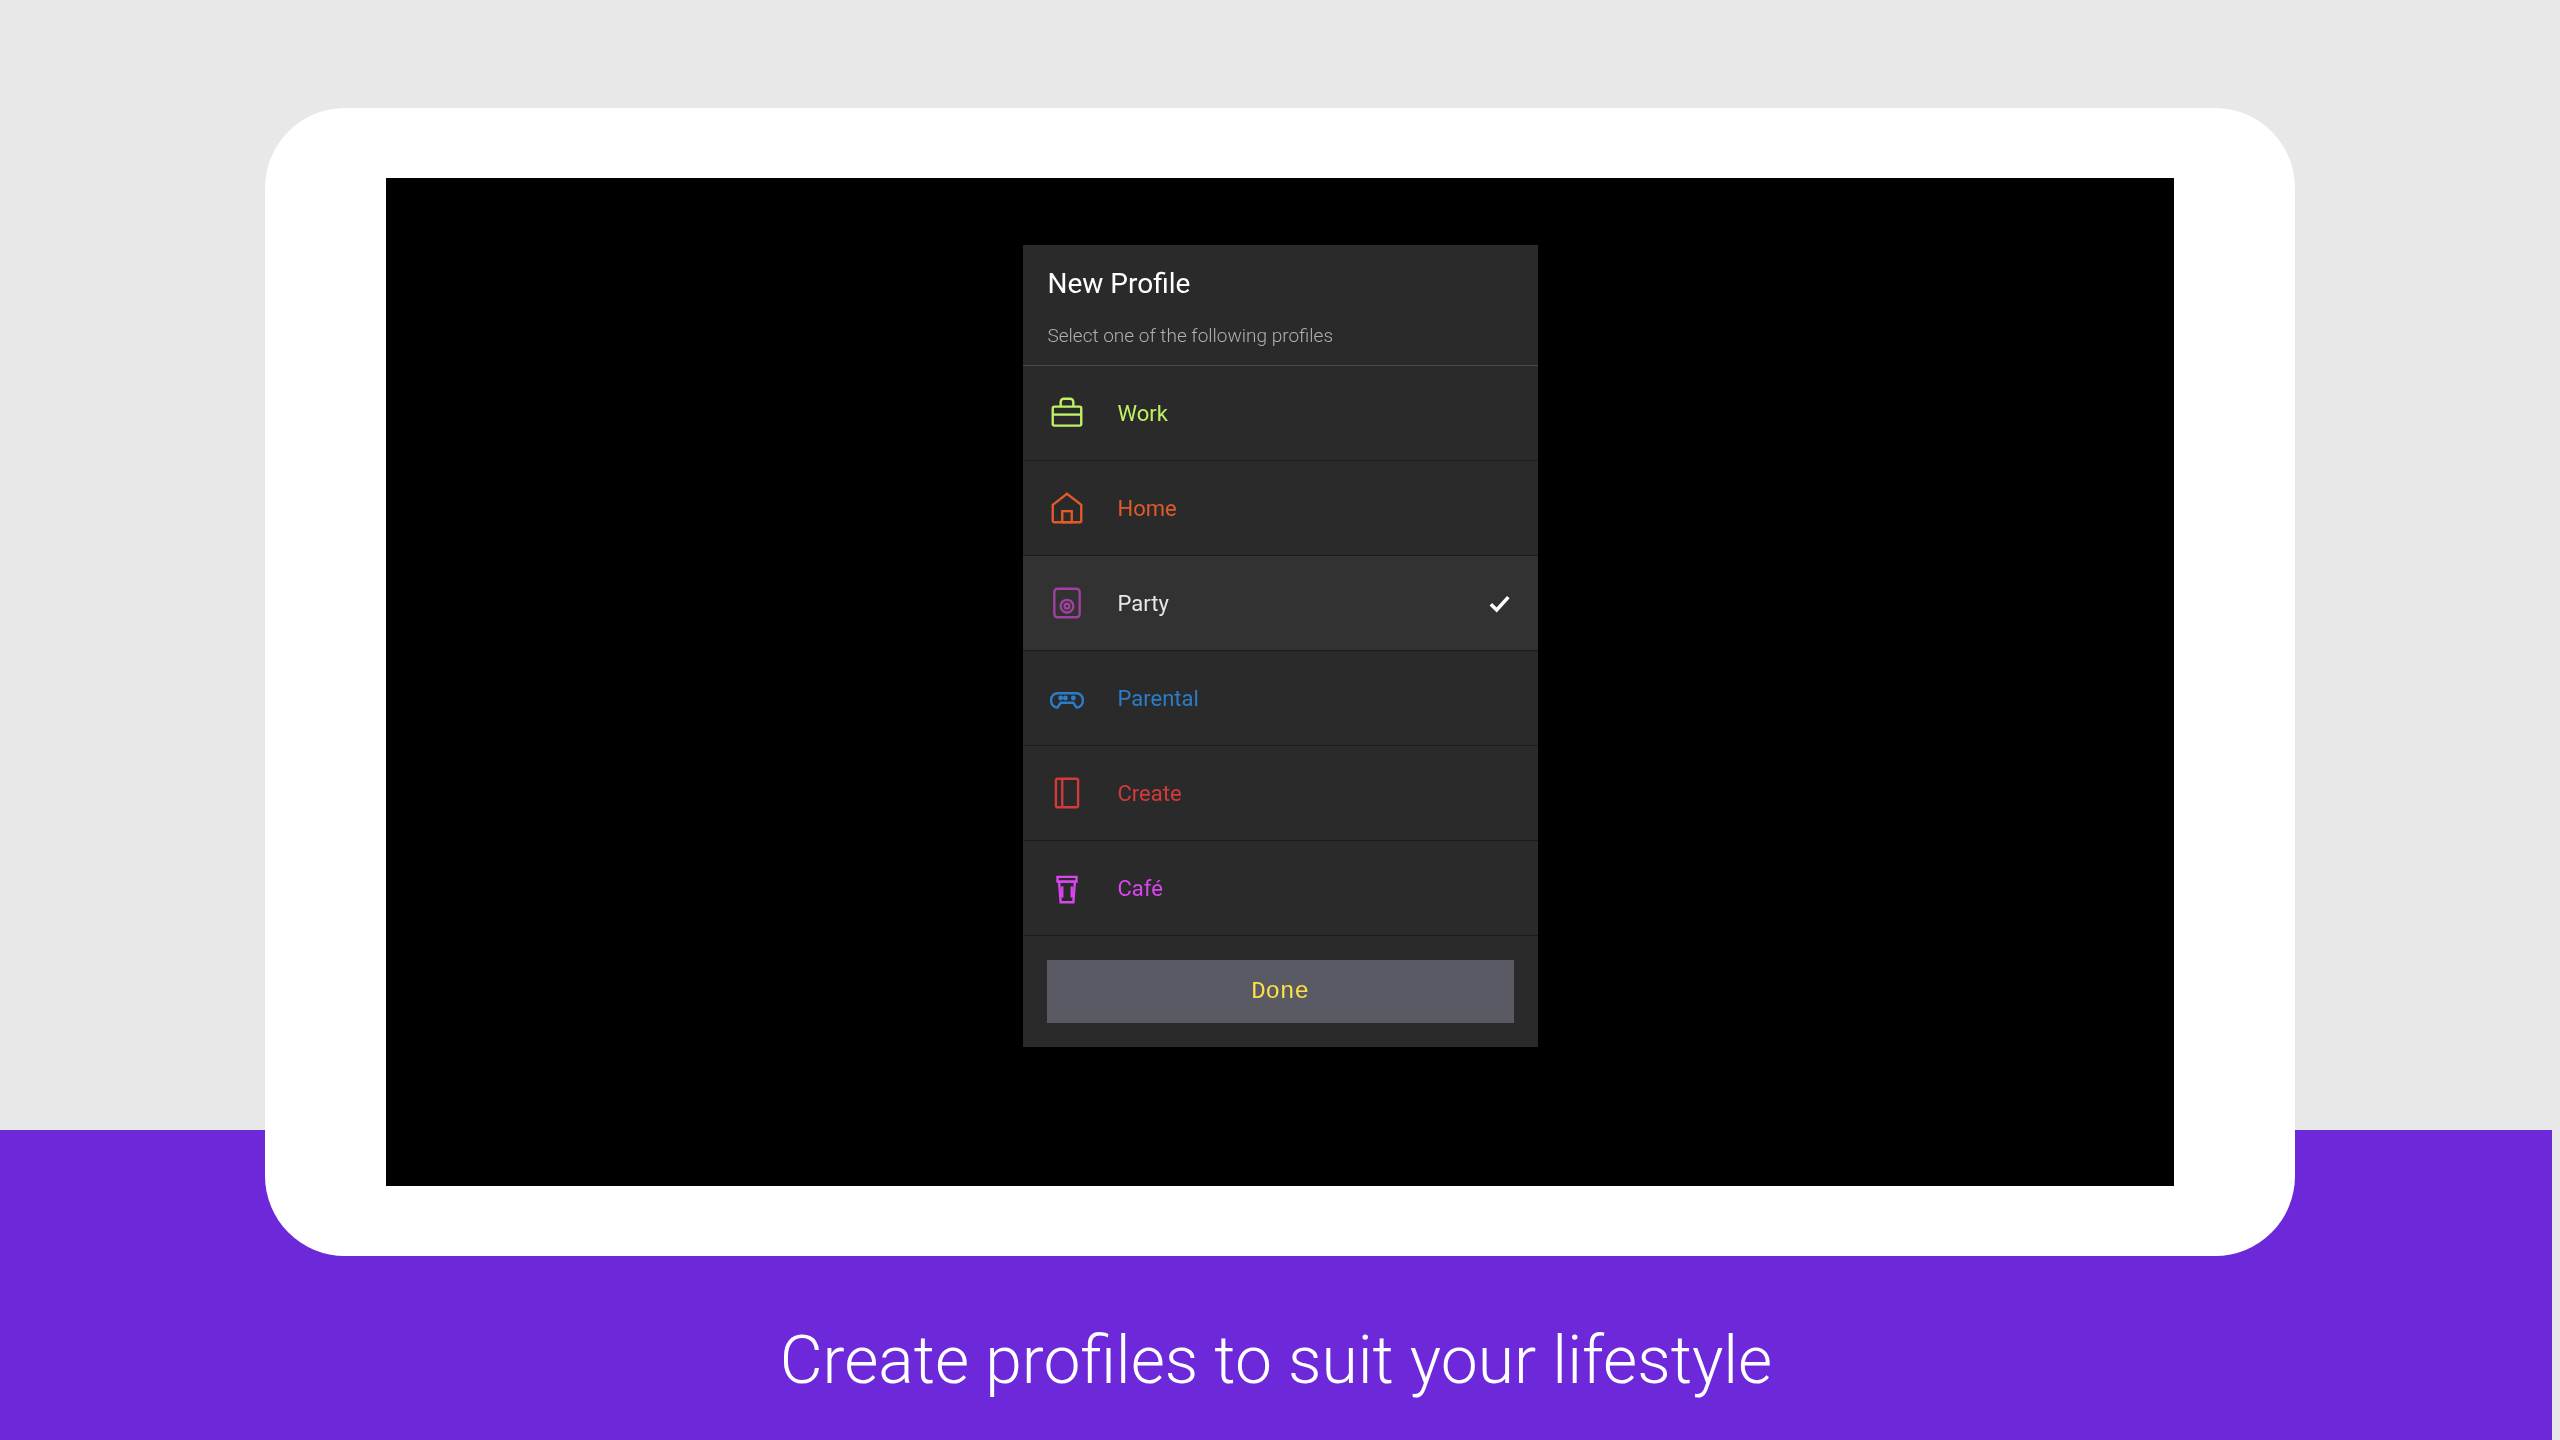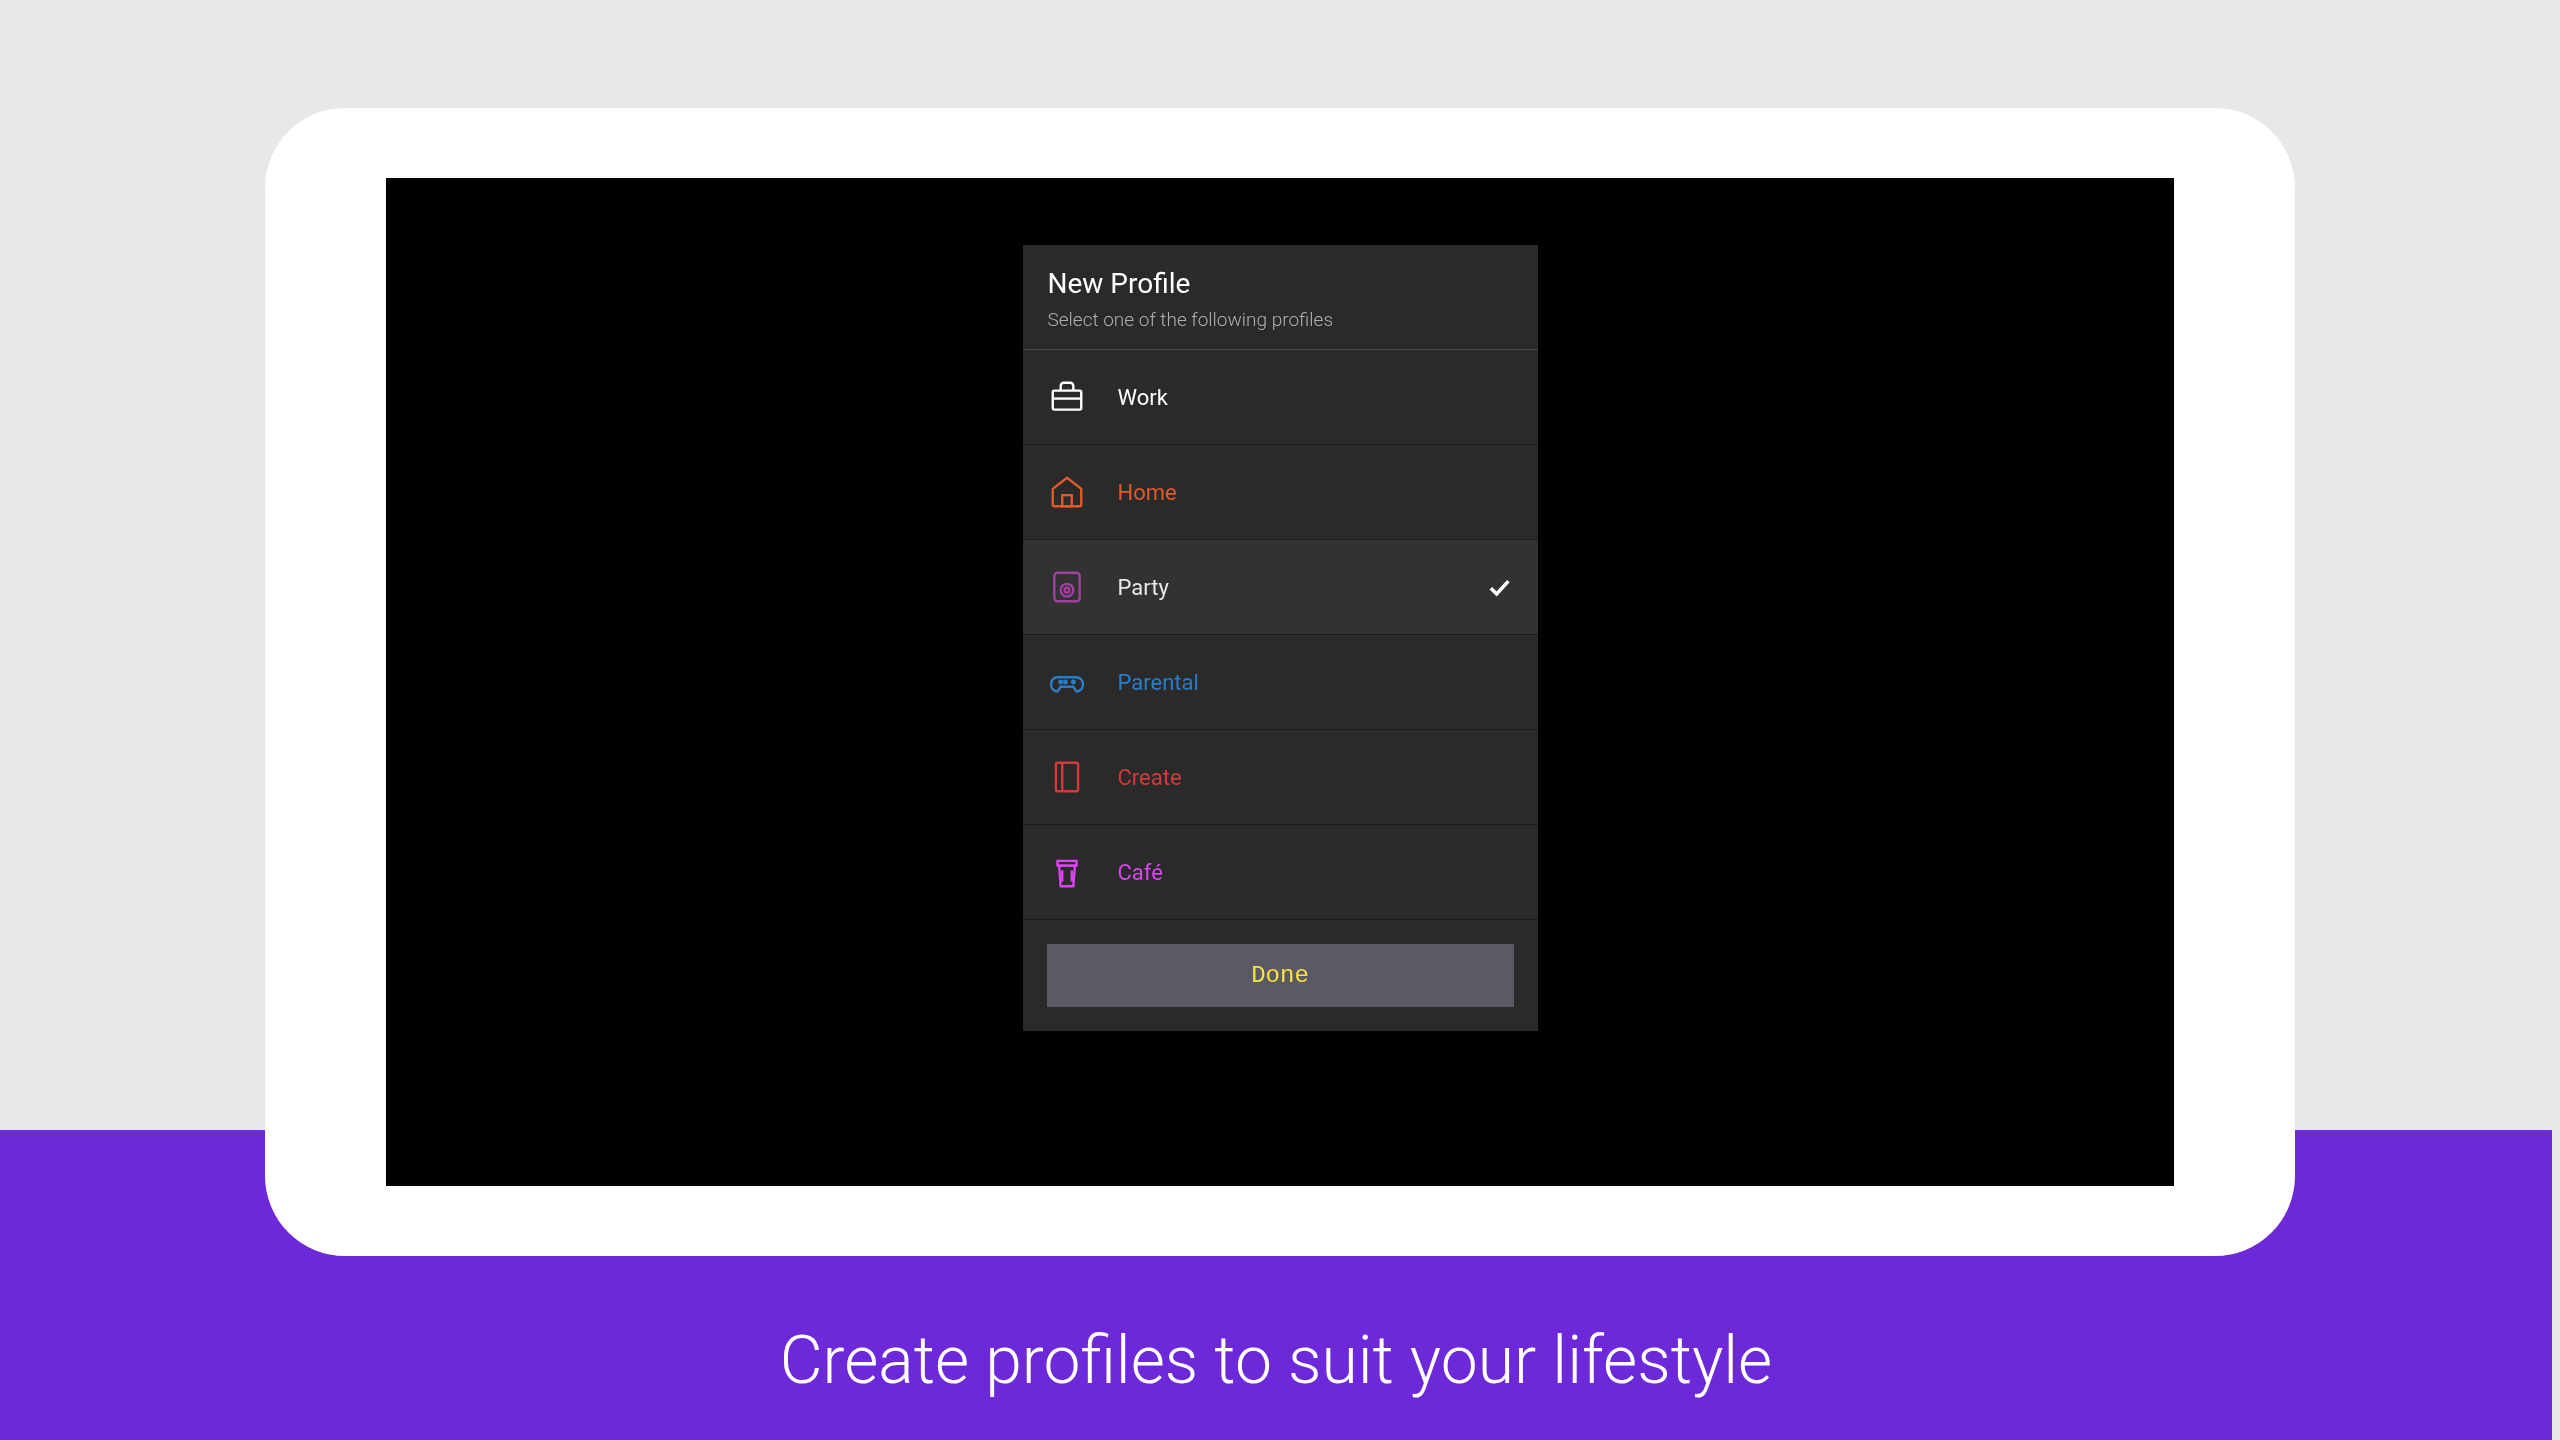--- a/index.html
+++ b/index.html
@@ -55,21 +55,21 @@
     background: #2a2a2a;
   }
   .dialog-header {
     padding: 22px 25px 18px 25px;
     border-bottom: 1px solid #4a4a4a;
   }
   .dialog-title {
     color: #ffffff;
     font-size: 28px;
     font-weight: 400;
-    margin-bottom: 8px;
+    margin-bottom: 24px;
   }
   .dialog-subtitle {
     color: #b0b0b0;
     font-size: 19px;
     font-weight: 300;
   }
   .profile-list {
     display: flex;
     flex-direction: column;
   }
@@ -95,21 +95,21 @@
   .profile-label {
     font-size: 22px;
     font-weight: 400;
     flex: 1;
   }
   .check-icon {
     width: 28px;
     height: 28px;
     color: #ffffff;
   }
-  .color-green { color: #ffffff; }
+  .color-green { color: #bef264; }
   .color-orange { color: #e05a2a; }
   .color-purple { color: #a040a0; }
   .color-white { color: #e8e8e8; }
   .color-blue { color: #2a7dc9; }
   .color-red { color: #d33a3a; }
   .color-violet { color: #d946ef; }
   .dialog-footer {
     padding: 24px;
     background: #2a2a2a;
   }

